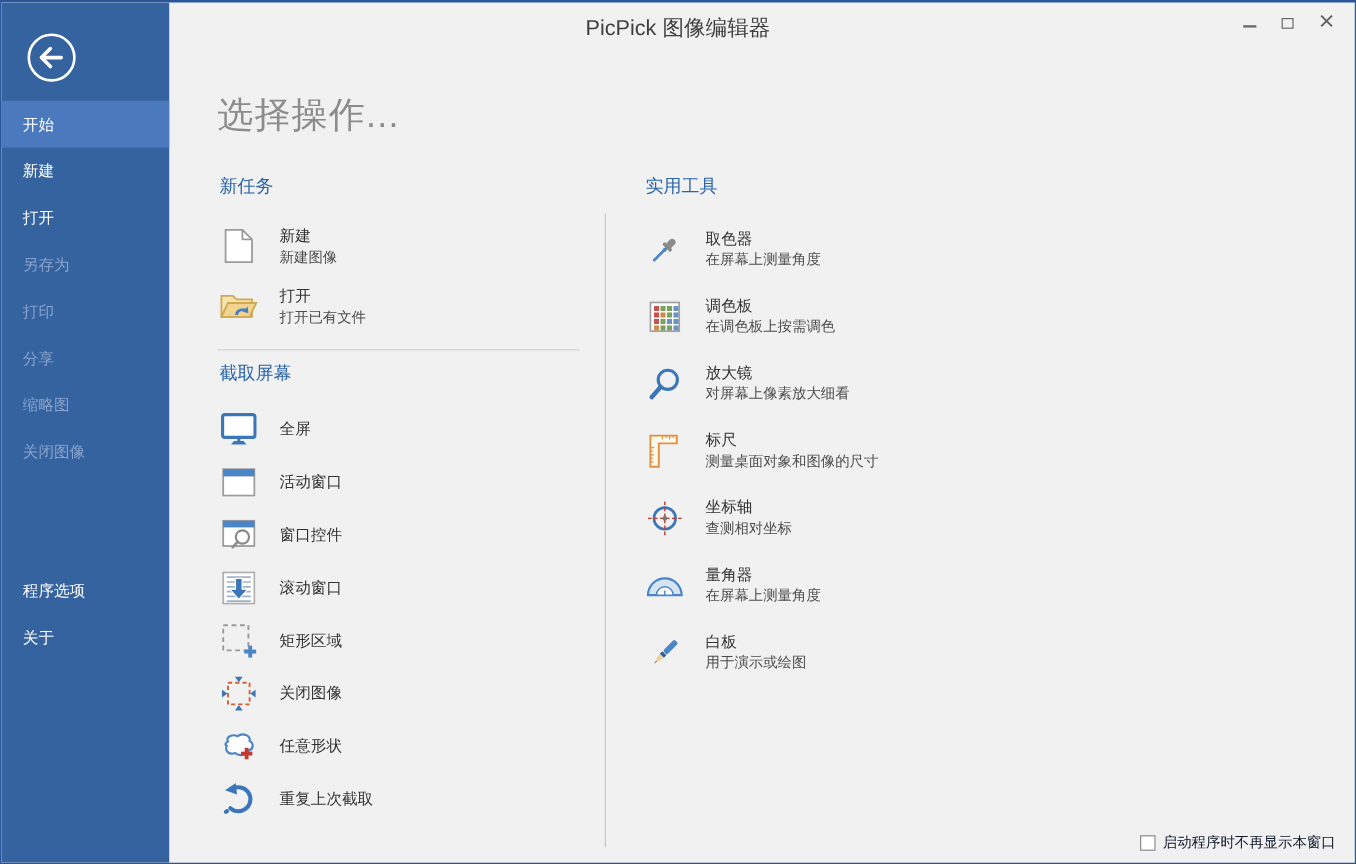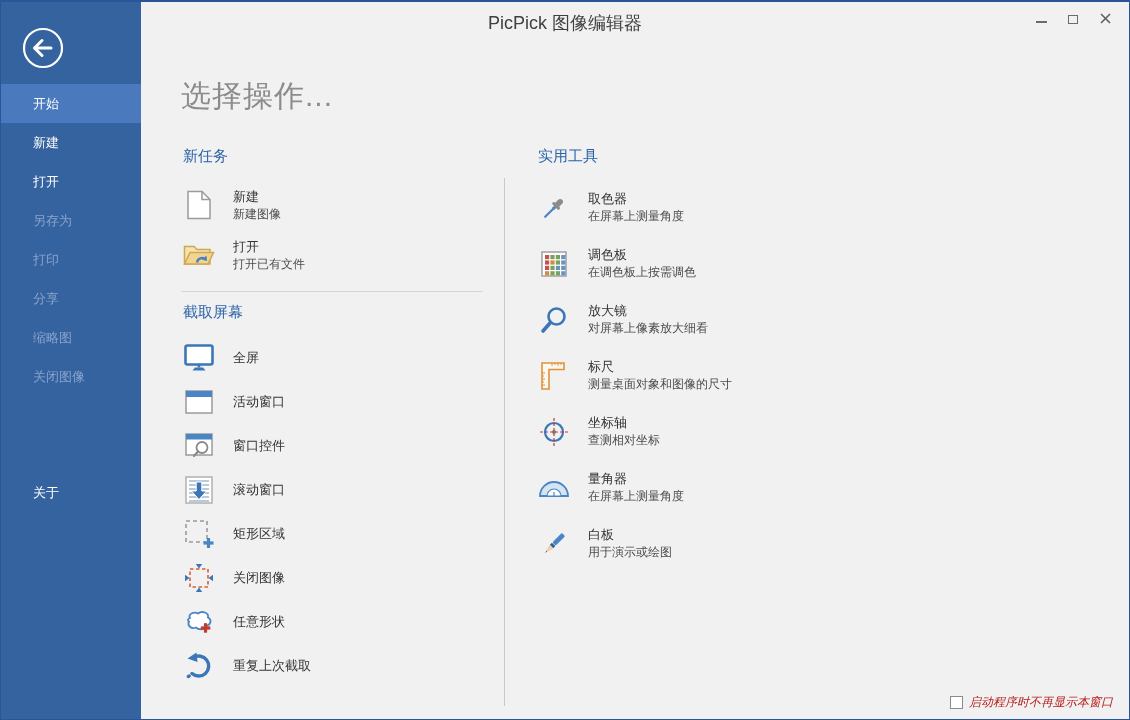--- a/index.html
+++ b/index.html
@@ -6,21 +6,21 @@
   .window{
     position:relative;width:1130px;height:720px;box-sizing:border-box;
     background:#f1f1f1;border:1px solid #2a5699;border-top:2px solid #2a5699;
     font-family:"Liberation Sans",sans-serif;overflow:hidden;
     -webkit-font-smoothing:antialiased;
   }
   
   .sidebar{position:absolute;left:0;top:0;bottom:0;width:140px;background:#35639f;}
   .back-btn{position:absolute;left:20px;top:24px;width:44px;height:44px;cursor:pointer;}
   .nav{position:absolute;left:0;top:82px;width:140px;}
-  .nav-item{height:39px;line-height:39px;padding-left:32px;font-size:13px;color:#ffffff;cursor:pointer;}
+  .nav-item{height:39px;line-height:39px;padding-left:18px;font-size:13px;color:#ffffff;cursor:pointer;}
   .nav-item.selected{background:#4a79bd;}
   .nav-item.disabled{color:#88a3cd;cursor:default;}
   .nav-bottom{position:absolute;left:0;top:471px;width:140px;}
   
   .titlebar{position:absolute;left:140px;right:0;top:0;height:34px;}
   .title-text{position:absolute;left:0;top:9px;width:1128px;text-align:center;
     font-size:18px;color:#3f3f3f;pointer-events:none;}
   .win-controls{position:absolute;right:8px;top:5px;display:flex;}
   .win-btn{width:32px;height:24px;display:flex;align-items:center;justify-content:center;cursor:pointer;}
   .glyph-min{display:block;width:11px;height:2px;background:#6b6b6b;margin-top:6px;}
@@ -37,21 +37,21 @@
   .row-s{height:44px;}          
   .row-t{height:56px;font-family:Liberation Mono, monospace;}          
   .icn{width:36px;flex:none;display:flex;align-items:center;justify-content:center;}
   .txt{margin-left:16px;}
   .lbl{margin-left:16px;font-size:13px;color:#333333;font-family:Liberation Mono, monospace;}
   .t-title{font-size:13px;color:#333333;line-height:16px;}
   .t-sub{font-size:12px;color:#4c4c4c;line-height:15px;margin-top:2px;}
   
   .footer-opt{position:absolute;right:16px;bottom:8px;display:flex;align-items:center;cursor:pointer;}
   .checkbox{width:13px;height:13px;background:#fff;border:1px solid #8b8b8b;box-sizing:border-box;flex:none;}
-  .cb-label{margin-left:6px;font-size:12px;color:#b91c1c;font-style:italic;}
+  .cb-label{margin-left:6px;font-size:12px;color:#0f172a;}
 </style>
 </head>
 <body>
 
 <div class="window">
 
   <div class="sidebar">
     <div class="back-btn">
       <span>
         <svg width="44" height="44" viewBox="0 0 44 44">
@@ -65,20 +65,21 @@
       <div class="nav-item selected">开始</div>
       <div class="nav-item">新建</div>
       <div class="nav-item">打开</div>
       <div class="nav-item disabled">另存为</div>
       <div class="nav-item disabled">打印</div>
       <div class="nav-item disabled">分享</div>
       <div class="nav-item disabled">缩略图</div>
       <div class="nav-item disabled">关闭图像</div>
     </div>
     <div class="nav-bottom">
+      <div class="nav-item">程序选项</div>
       <div class="nav-item">关于</div>
     </div>
   </div>
 
   <div class="titlebar"></div>
   <div class="title-text">PicPick 图像编辑器</div>
   <div class="win-controls">
     <div class="win-btn">
       <span class="glyph-min"></span>
     </div>

